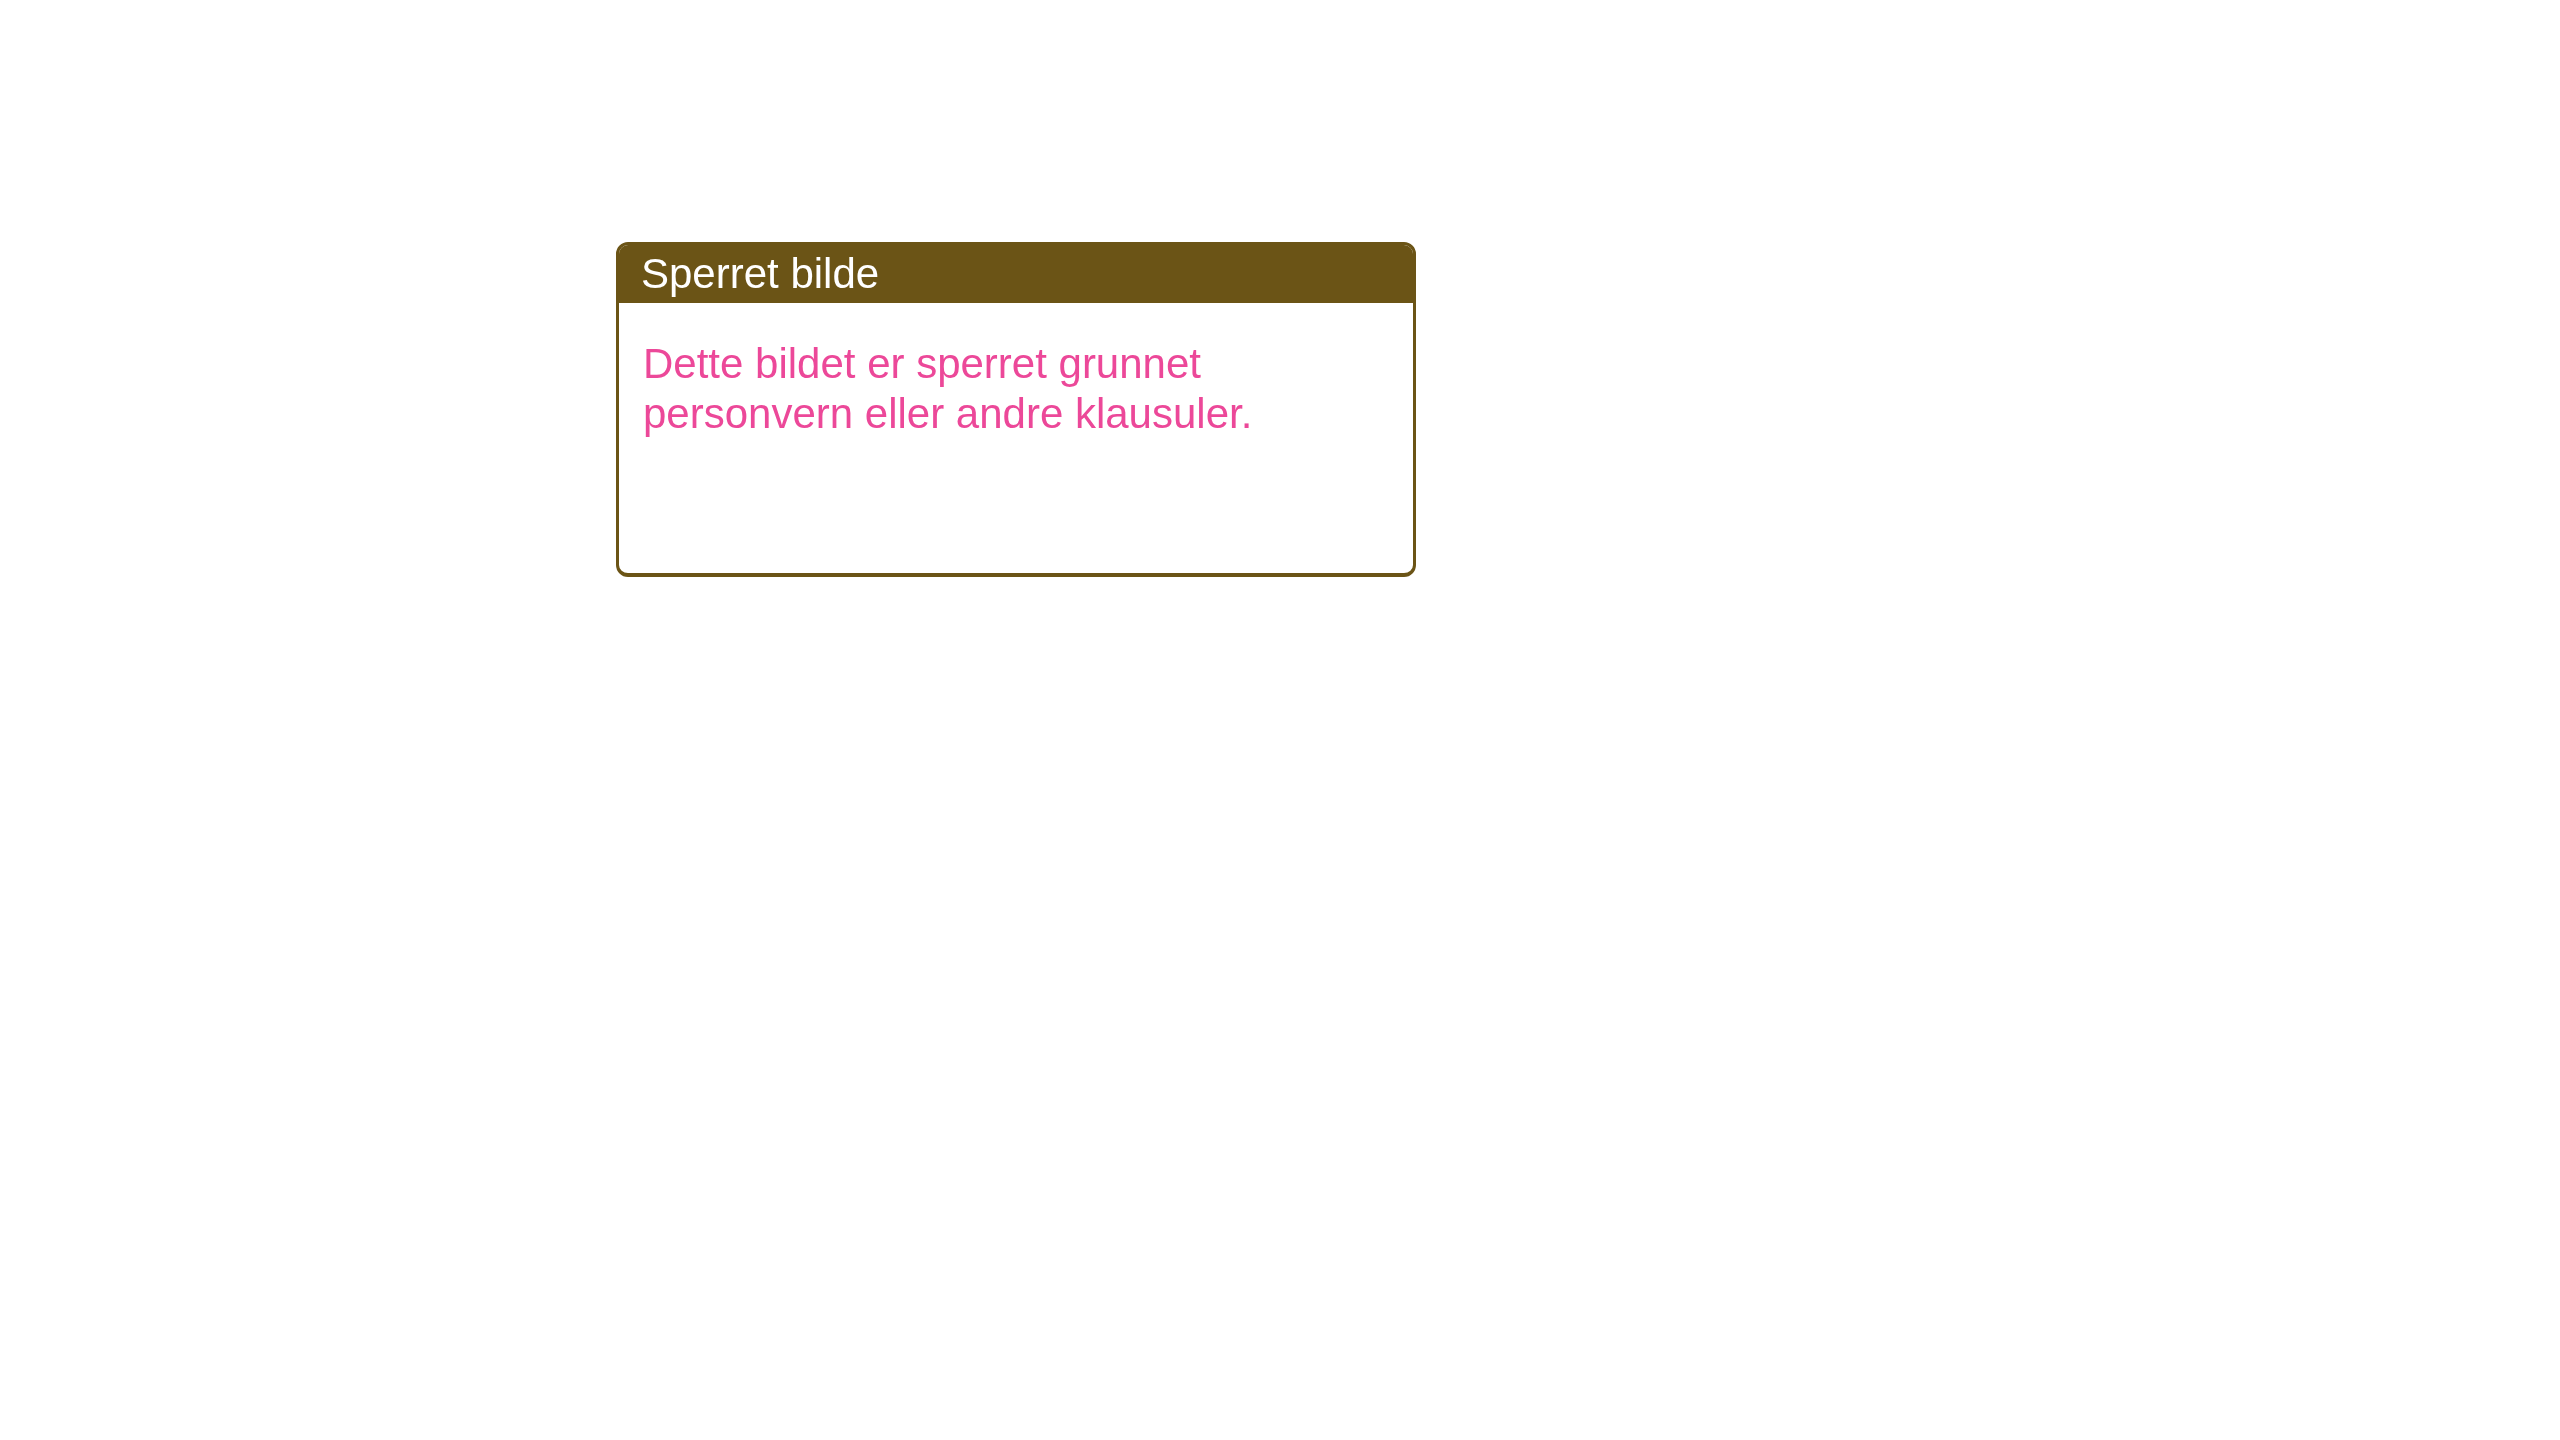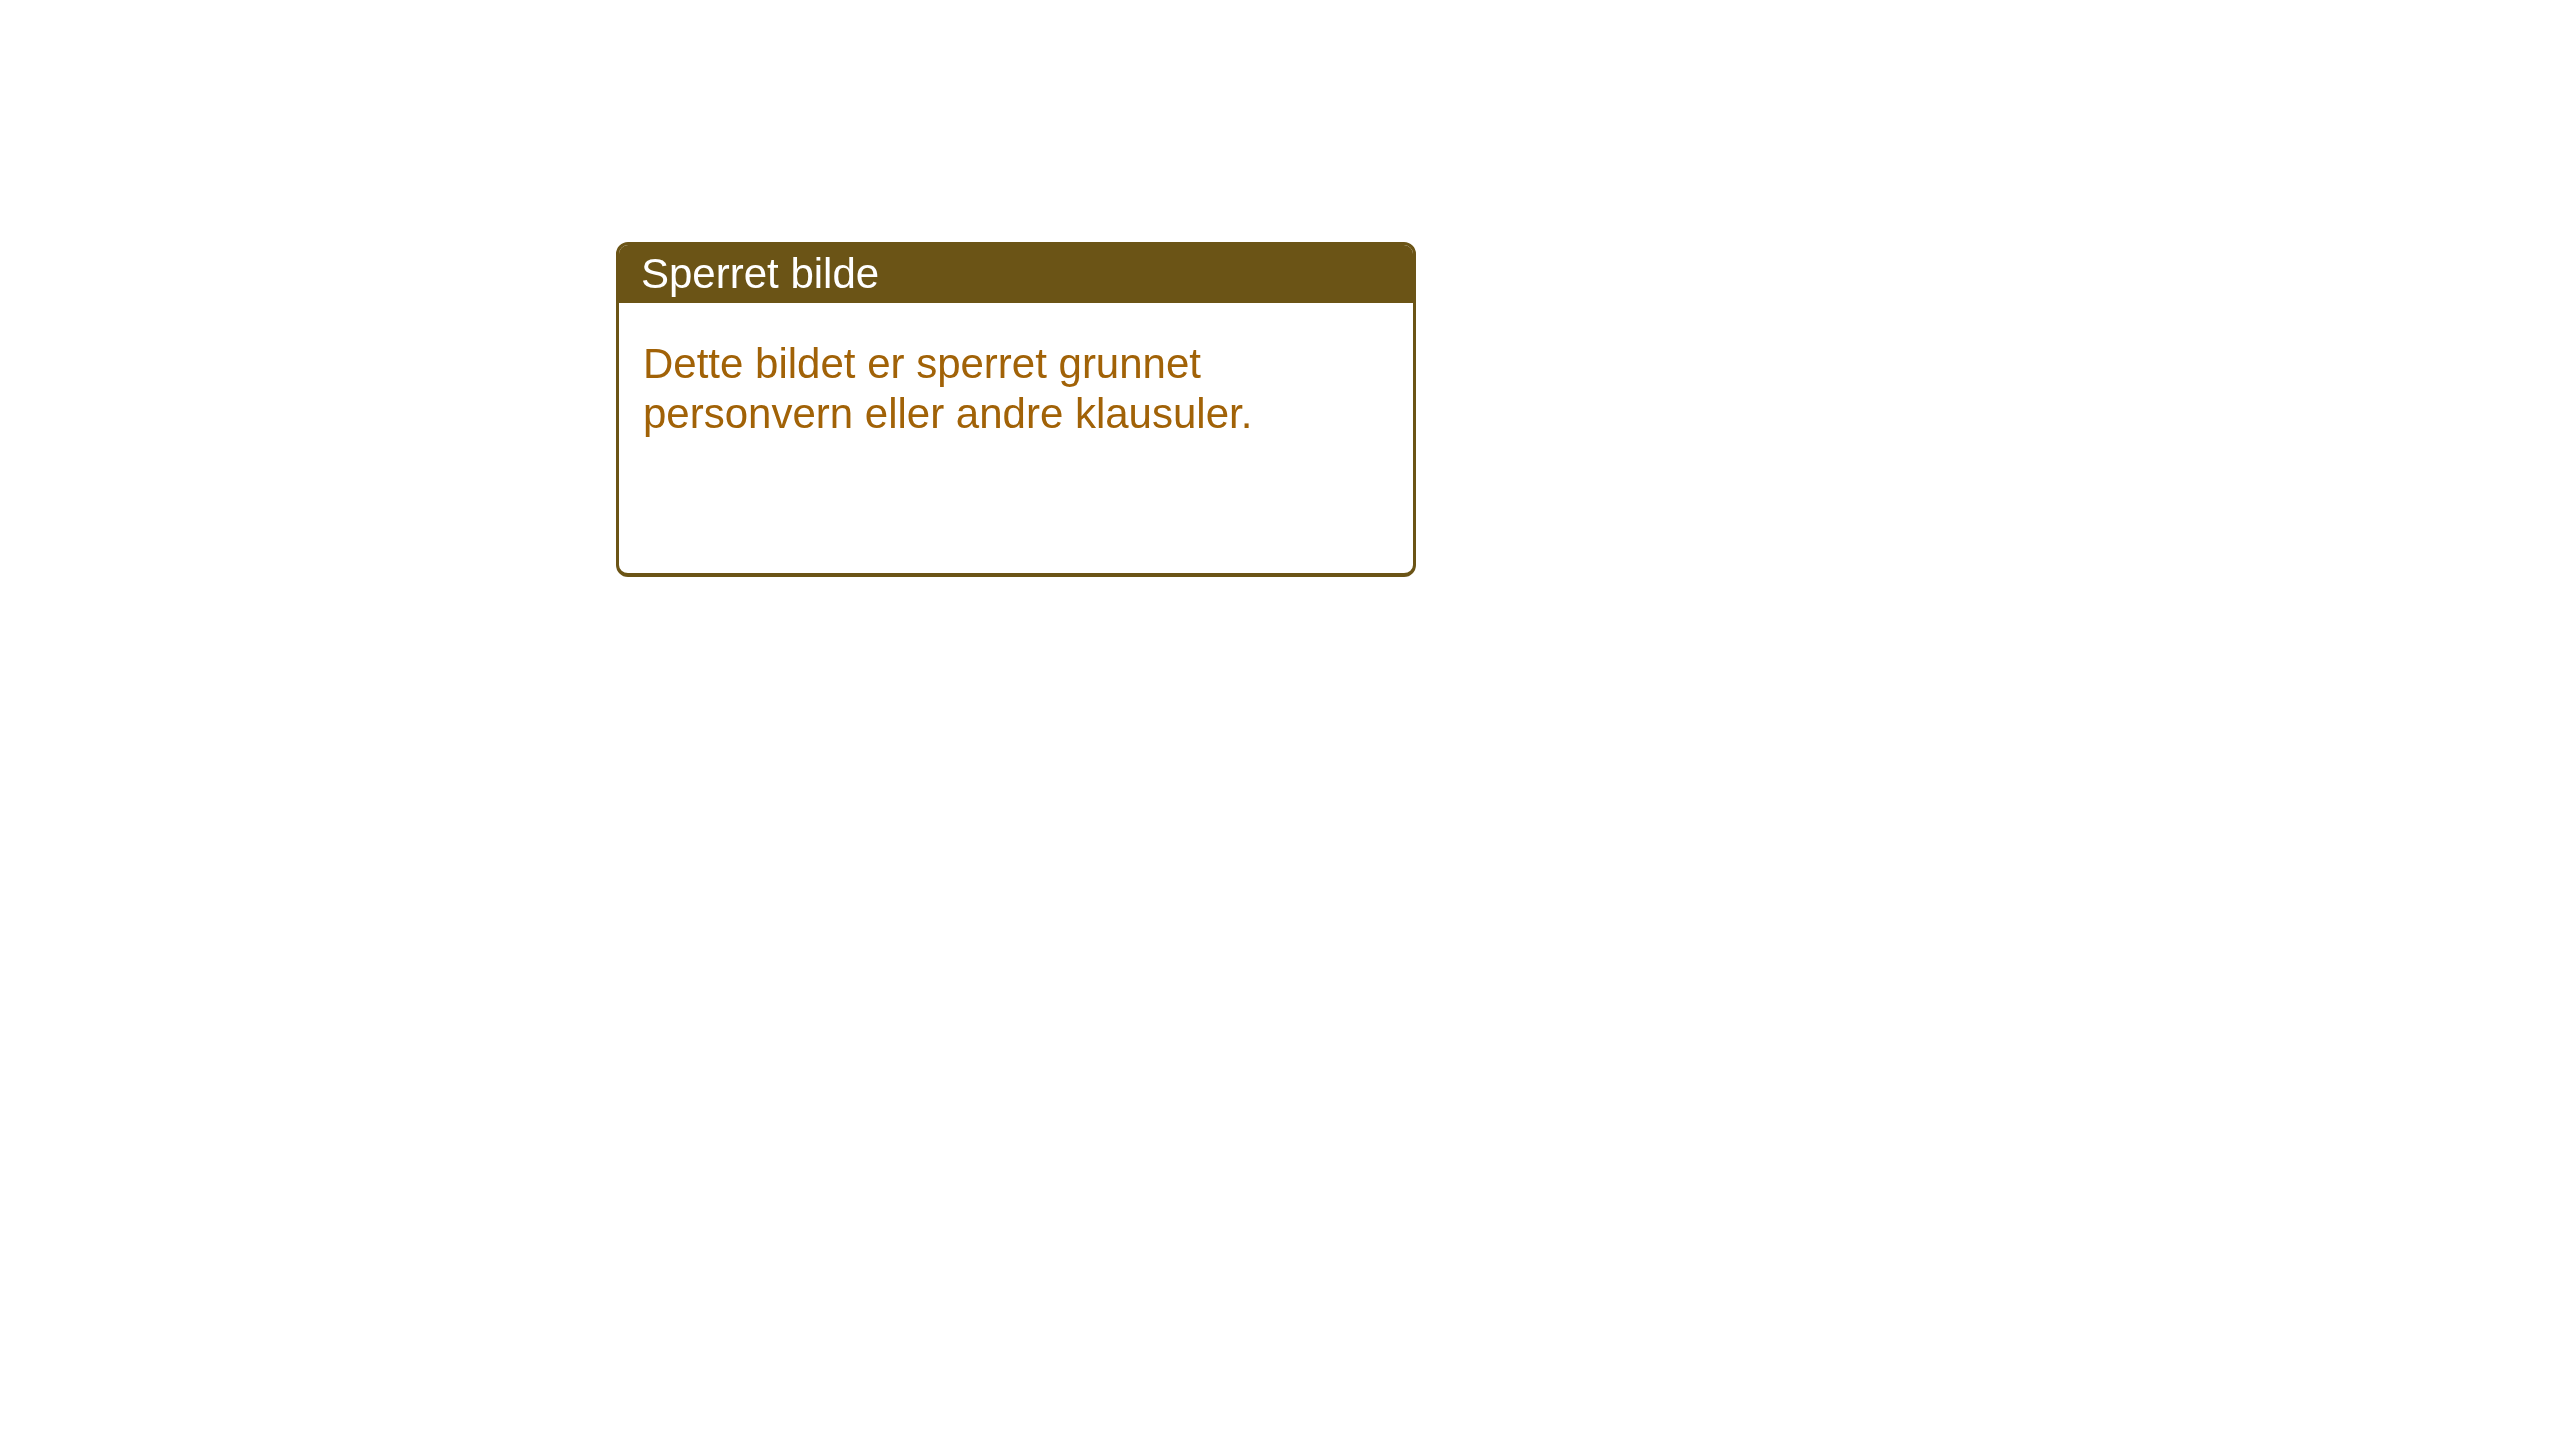--- a/index.html
+++ b/index.html
@@ -42,21 +42,21 @@
     background: #6b5416;
     color: #ffffff;
     font-size: 42px;
     line-height: 58px;
     padding: 0 0 0 22px;
     font-weight: 400;
     white-space: nowrap;
   }
   .blocked-card .card-body {
     padding: 36px 30px 0 24px;
-    color: #a16207;
+    color: #ec4899;
     font-size: 42px;
     line-height: 50px;
     white-space: pre-line;
     font-weight: 400;
   }
 </style>
 </head>
 <body>
 
 <div class="canvas">

